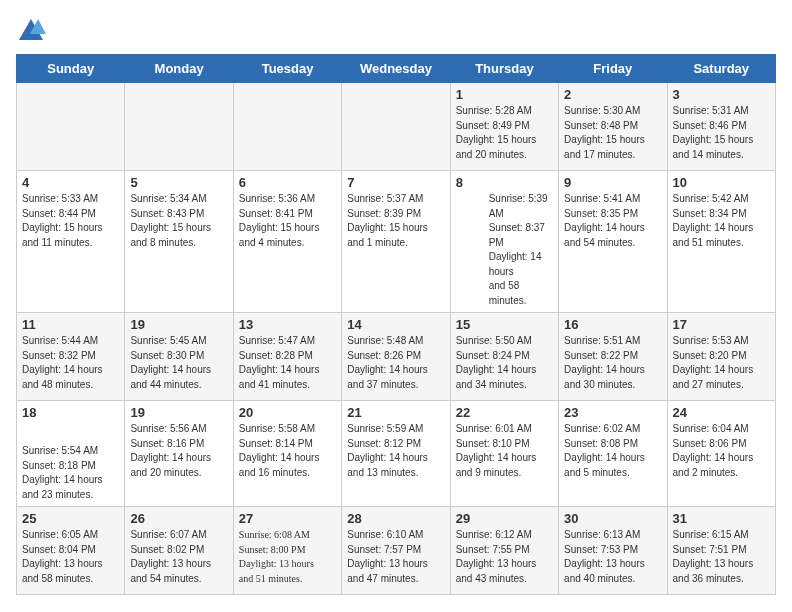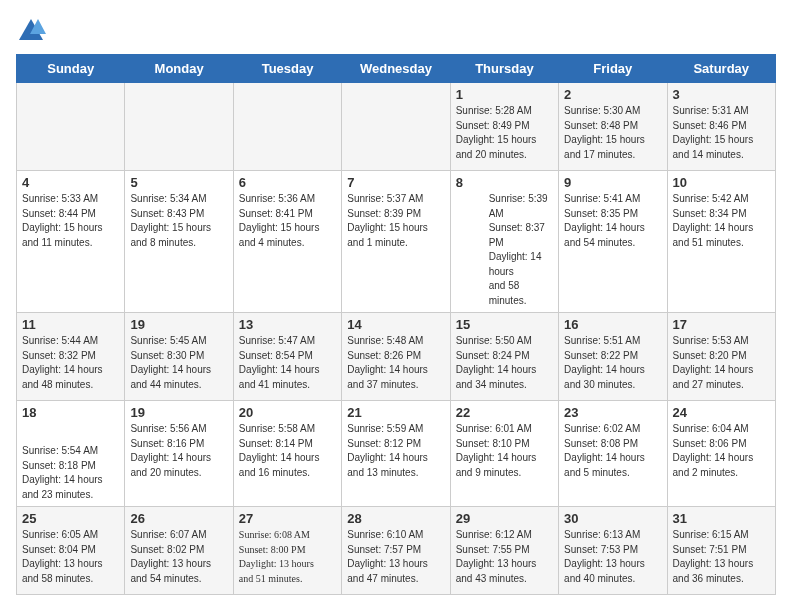--- a/index.html
+++ b/index.html
@@ -220,21 +220,21 @@
         <td>
           <span class="day-num">19</span>
           <div class="day-info" style="white-space: pre-line;">Sunrise: 5:45 AM
 Sunset: 8:30 PM
 Daylight: 14 hours
 and 44 minutes.</div>
         </td>
         <td>
           <span class="day-num">13</span>
           <div class="day-info" style="white-space: pre-line;">Sunrise: 5:47 AM
-Sunset: 8:54 PM
+Sunset: 8:28 PM
 Daylight: 14 hours
 and 41 minutes.</div>
         </td>
         <td>
           <span class="day-num">14</span>
           <div class="day-info" style="white-space: pre-line;">Sunrise: 5:48 AM
 Sunset: 8:26 PM
 Daylight: 14 hours
 and 37 minutes.</div>
         </td>

